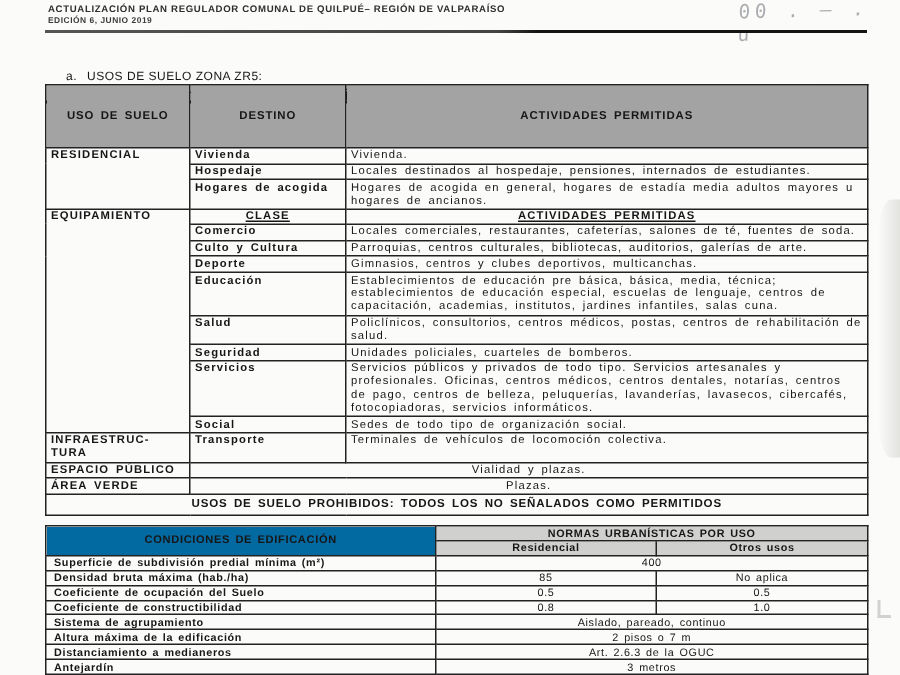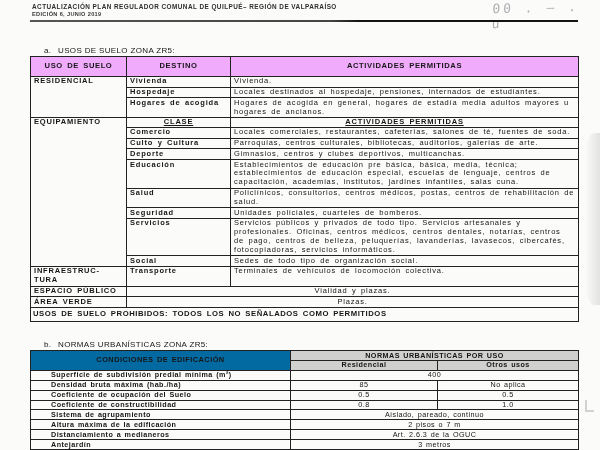--- a/index.html
+++ b/index.html
@@ -36,35 +36,35 @@
   .sec { position:absolute; left:44px; font-size:8px; font-weight:normal; letter-spacing:.35px; }
   .sec-a { top:46px; }
   .sec-b { top:340px; }
   .sec .sec-lbl { display:inline-block; width:14px; }
   
   table { border-collapse:collapse; table-layout:fixed; position:absolute; left:30px; }
   td, th { border:1px solid #222; vertical-align:top; overflow:hidden; }
   .t1 { top:56px; width:548px; font-size:7.5px; line-height:8.8px;
         letter-spacing:.8px; word-spacing:1.6px; }
   .t1 th {
-    background:#f0abfc; font-weight:bold; text-align:center;
-    padding:5px 2px; letter-spacing:.6px; font-size:7.6px;
+    background:#a3a3a3; font-weight:bold; text-align:center;
+    padding:16px 2px; letter-spacing:.6px; font-size:7.6px;
   }
   .t1 td { padding:.5px 3px .5px 3px; }
   .t1 .group { font-weight:bold; }
   .t1 .destino { font-weight:bold; }
   .t1 .subhead { font-weight:bold; text-align:center; text-decoration:underline; padding:0 2px;margin-top:13px; }
   .t1 .merged-val { text-align:center; }
-  .t1 .prohibited { font-weight:bold; font-size:7.7px; padding:2px 2px; letter-spacing:.55px; }
+  .t1 .prohibited { font-weight:bold; text-align:center; font-size:7.7px; padding:2px 14px; letter-spacing:.55px; }
   .t2 { top:350px; width:548px; font-size:7.2px; line-height:7.9px;
         letter-spacing:.45px; word-spacing:1px; }
   .t2 th { font-weight:bold; text-align:center; padding:.5px 2px; }
   .t2 .gray { background:#d0d0ce; }
   .t2 .condiciones { vertical-align:middle; background:#0369a1; font-size:7.4px; }
-  .t2 td { padding:.5px 20px; }
+  .t2 td { padding:.5px 5px; }
   .t2 .lbl { font-weight:bold; }
   .t2 .val { text-align:center; }
   
   .artifact-curl {
     position:absolute; right:0; top:133px; width:15px; height:172px;
     background:linear-gradient(to left,#d5d5d2,rgba(213,213,210,0));
     border-top-left-radius:60% 30px; border-bottom-left-radius:60% 30px;
     opacity:.65;
   }
   .artifact-mark {
@@ -169,23 +169,20 @@
         <tr>
           <td class="group" rowspan="1">ÁREA VERDE</td>
           <td class="merged-val" colspan="2">Plazas.</td>
         </tr>
         <tr>
           <td class="prohibited" colspan="3">USOS DE SUELO PROHIBIDOS: TODOS LOS NO SEÑALADOS COMO PERMITIDOS</td>
         </tr>
       </tbody>
   </table>
 
-  <div class="sec sec-b">
-    <span class="sec-lbl">b.</span><span>NORMAS URBANÍSTICAS ZONA ZR5:</span>
-  </div>
 
   <table class="t2">
     <colgroup>
         <col style="width:260px">
         <col style="width:147px">
         <col style="width:141px">
       </colgroup>
     <thead>
       <tr>
         <th rowspan="2" class="condiciones">CONDICIONES DE EDIFICACIÓN</th>

